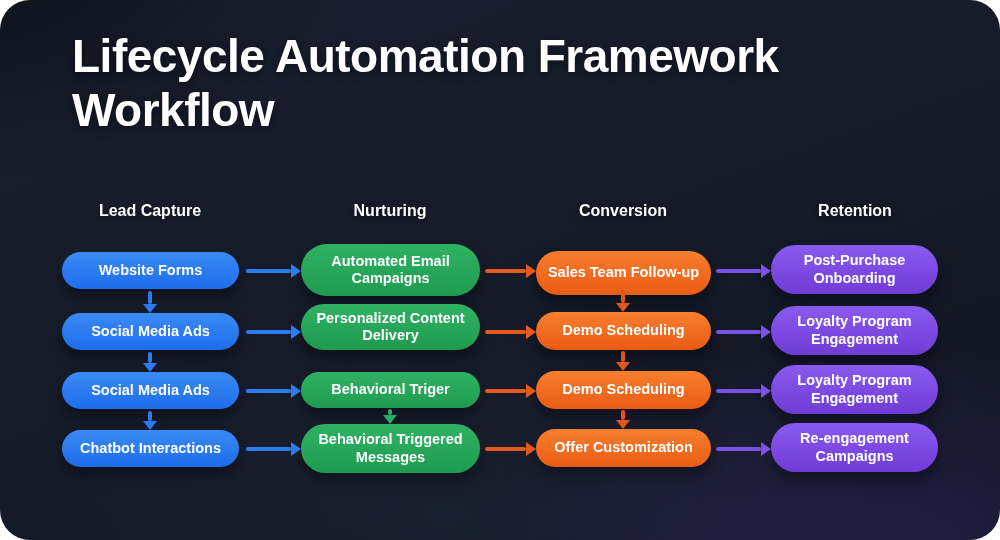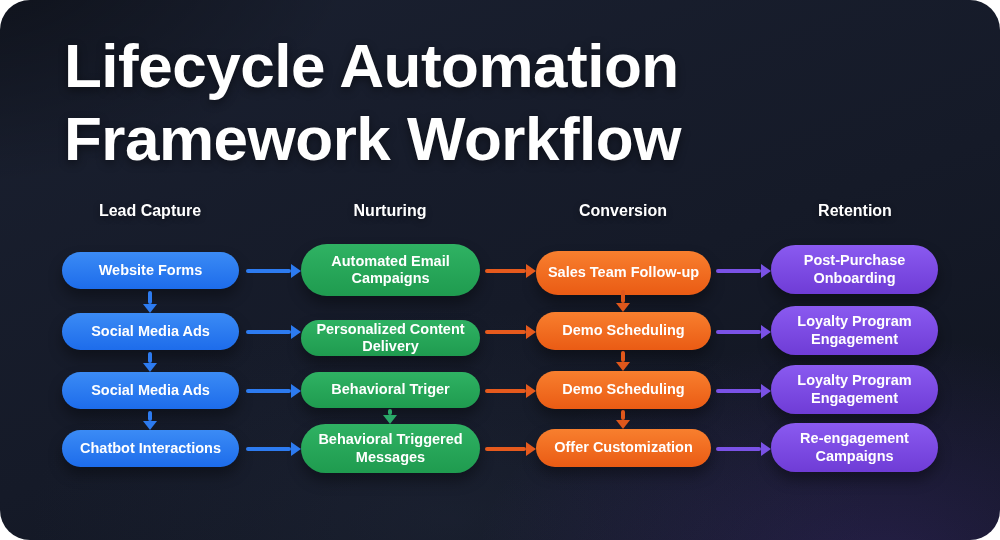--- a/index.html
+++ b/index.html
@@ -9,22 +9,22 @@
     border-radius:30px;
     overflow:hidden;
     font-family:"Liberation Sans", sans-serif;
     background:
       radial-gradient(900px 500px at 88% 104%, rgba(113,70,216,0.20), rgba(113,70,216,0) 45%),
       radial-gradient(700px 420px at -6% -12%, rgba(0,0,0,0.55), rgba(0,0,0,0) 60%),
       radial-gradient(600px 300px at 45% 96%, rgba(46,56,80,0.25), rgba(46,56,80,0) 70%),
       linear-gradient(160deg, #1a2030 0%, #151a28 55%, #10141f 100%);
   }
   .title{
-    position:absolute;left:64px;top:30px;width:900px;
-    color:#ffffff;font-size:62px;font-weight:800;line-height:1.17;
+    position:absolute;left:72px;top:30px;width:900px;
+    color:#ffffff;font-size:46px;font-weight:800;line-height:1.17;
     letter-spacing:-0.5px;
     text-shadow:0 3px 10px rgba(0,0,0,0.45);
   }
   .col-header{
     position:absolute;top:202px;height:32px;
     color:#ffffff;font-size:16px;font-weight:800;text-align:center;
     text-shadow:0 2px 6px rgba(0,0,0,0.4);
   }
   .hdr1{left:40px;width:220px;}
   .hdr2{left:290px;width:200px;}
@@ -44,21 +44,21 @@
   .orange{background:linear-gradient(180deg,#f87f2e 0%,#ea5b14 100%);}
   .purple{background:linear-gradient(180deg,#8a5af0 0%,#6f3cd6 100%);}
 
   
   .p11{left:62px;top:252px;width:177px;height:37px;}
   .p12{left:62px;top:313px;width:177px;height:37px;}
   .p13{left:62px;top:372px;width:177px;height:37px;}
   .p14{left:62px;top:430px;width:177px;height:37px;}
   
   .p21{left:301px;top:244px;width:179px;height:52px;}
-  .p22{left:301px;top:320px;width:179px;height:36px;}
+  .p22{left:301px;top:304px;width:179px;height:46px;}
   .p23{left:301px;top:372px;width:179px;height:36px;}
   .p24{left:301px;top:424px;width:179px;height:49px;}
   
   .p31{left:536px;top:251px;width:175px;height:44px;}
   .p32{left:536px;top:312px;width:175px;height:38px;}
   .p33{left:536px;top:371px;width:175px;height:38px;}
   .p34{left:536px;top:429px;width:175px;height:38px;}
   
   .p41{left:771px;top:245px;width:167px;height:49px;}
   .p42{left:771px;top:306px;width:167px;height:49px;}

